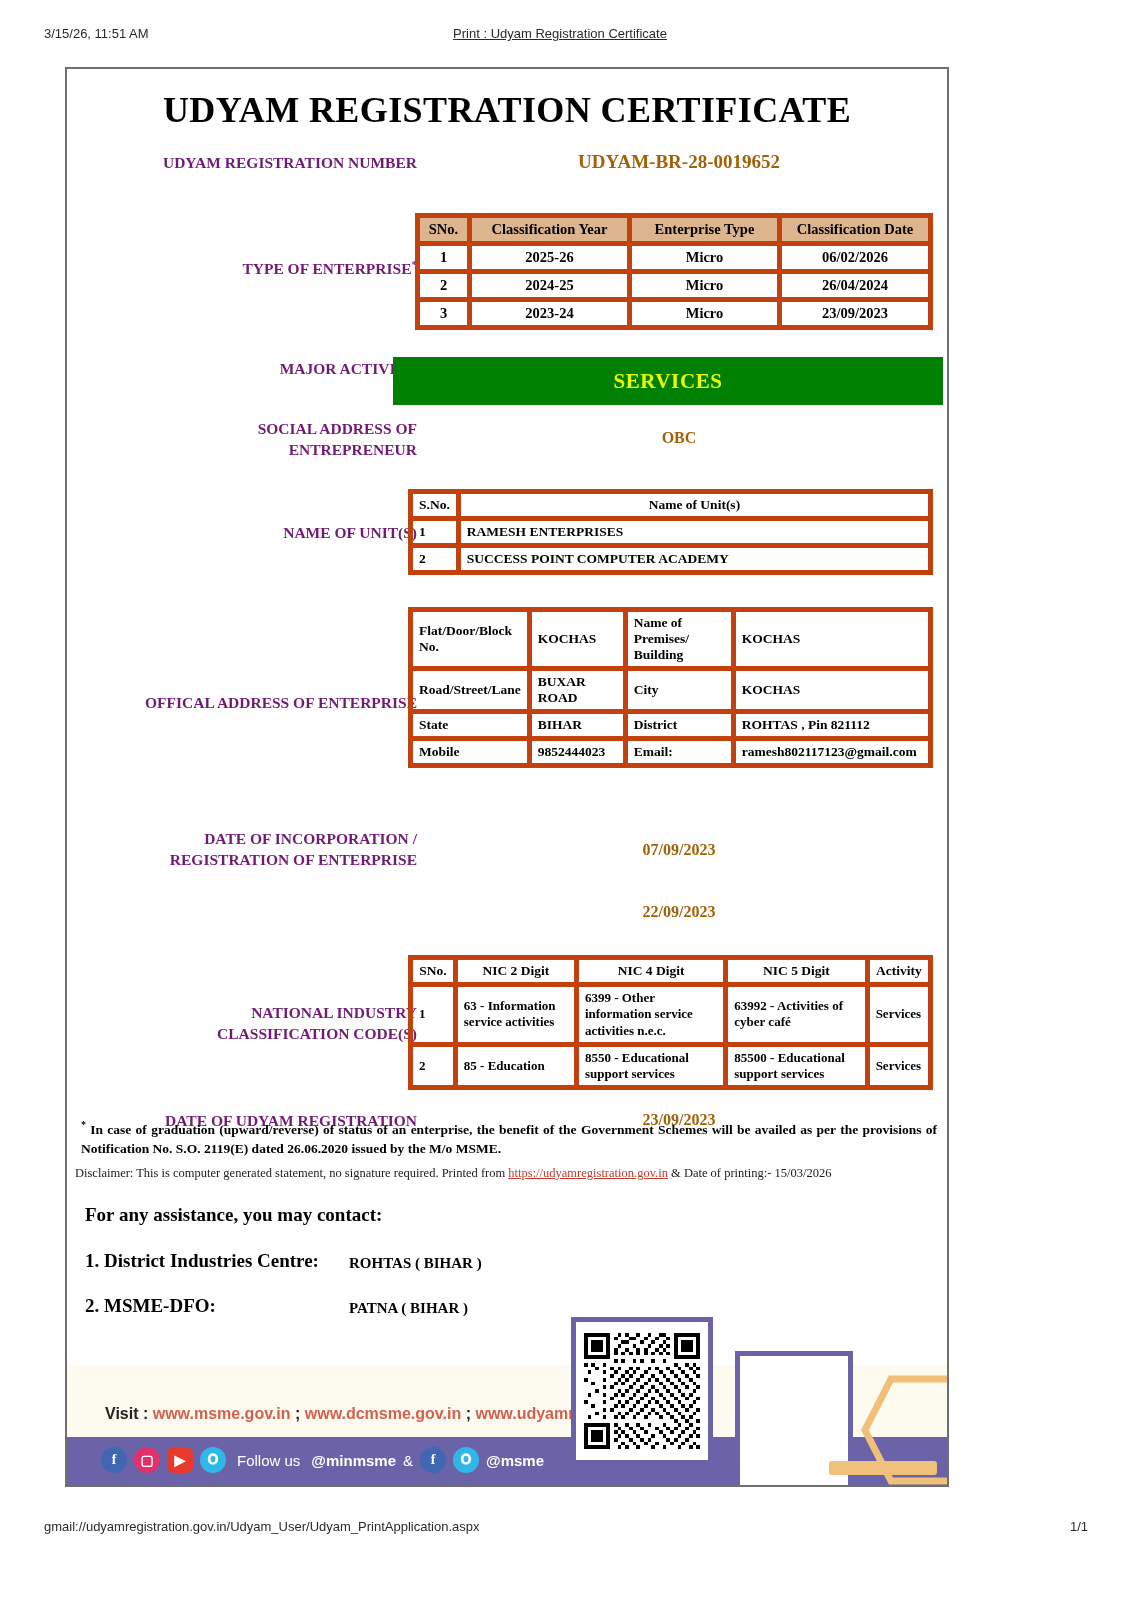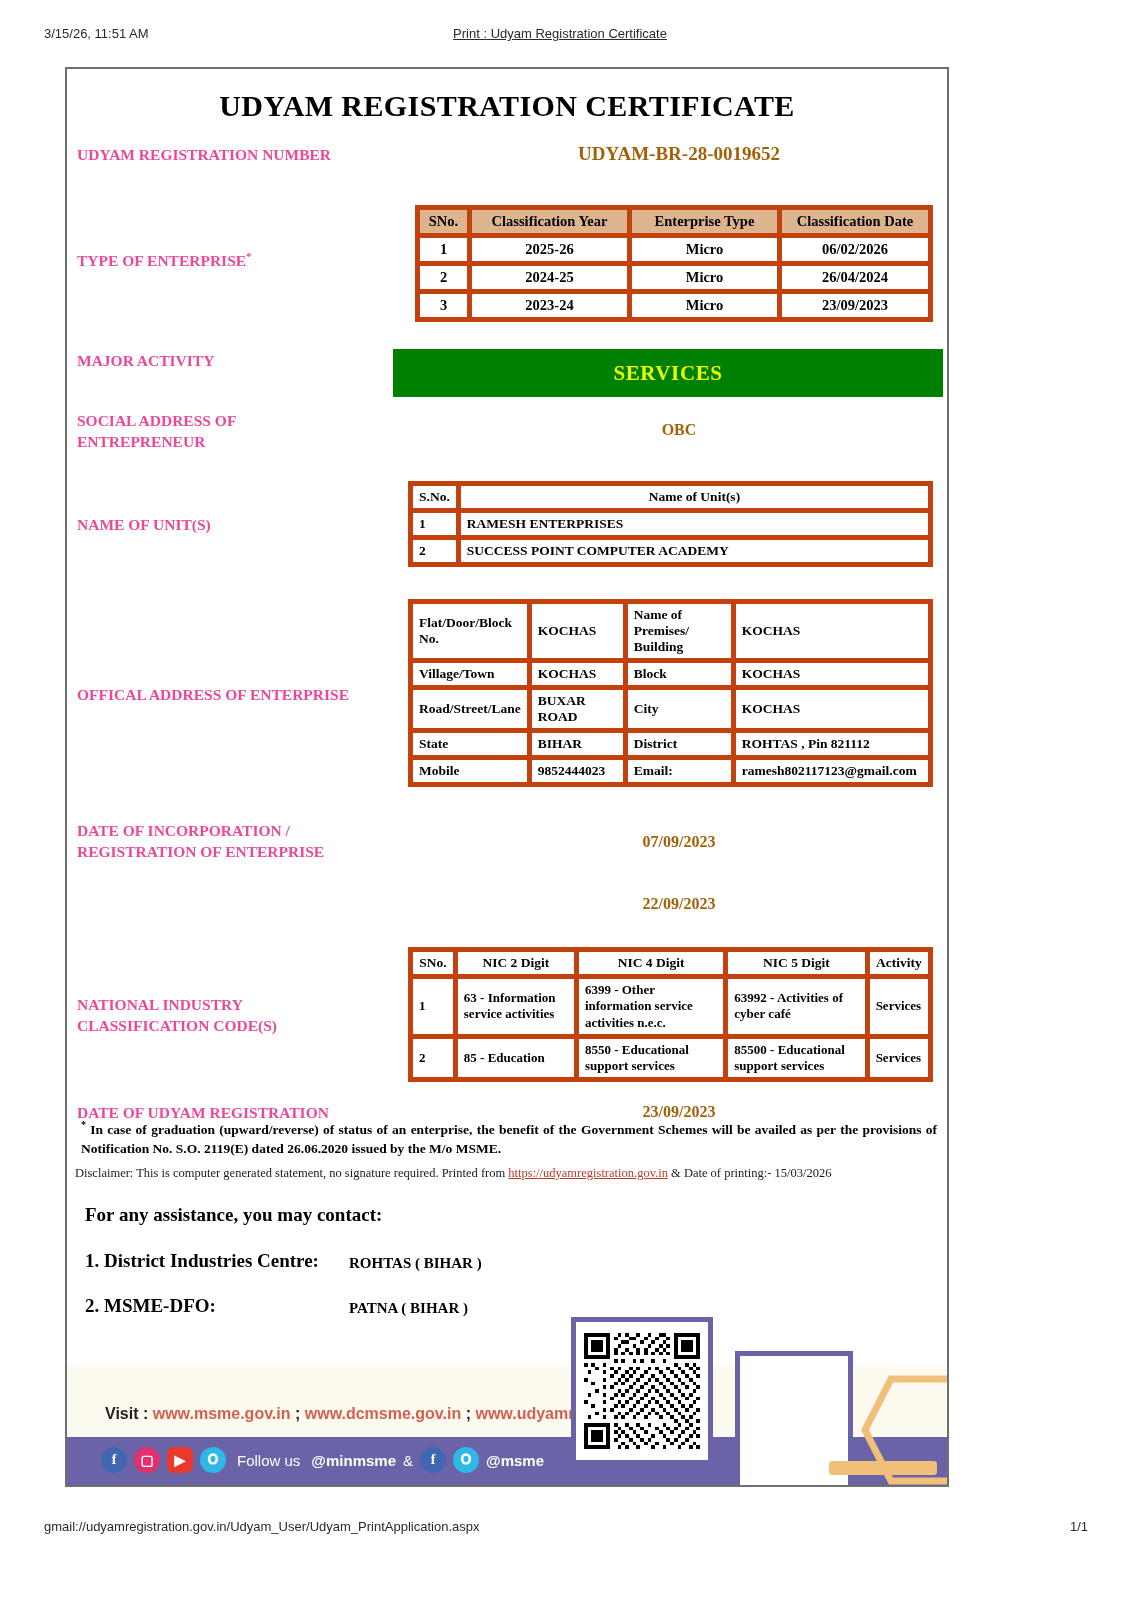--- a/index.html
+++ b/index.html
@@ -33,37 +33,37 @@
     position: absolute;
     left: 65px; top: 67px;
     width: 884px; height: 1420px;
     border: 2px solid #6f6f6f;
     background: #fff;
     overflow: hidden;
   }
 
   .cert-title {
     text-align: center;
-    font-size: 30px;
+    font-size: 36px;
     font-weight: bold;
     letter-spacing: 0.4px;
     margin-top: 20px;
     color: #000;
   }
 
   
   .row { position: relative; width: 100%; }
   .lbl {
     position: absolute;
     left: 10px; width: 340px;
-    text-align: left;
+    text-align: right;
     font-weight: bold;
     font-size: 15.5px;
     line-height: 1.35;
-    color: #ec4899;
+    color: #701a75;
   }
   .val {
     position: absolute;
     left: 350px; width: 524px;
     text-align: center;
     font-weight: bold;
     font-size: 16px;
     color: #a16207;
   }
   .star { font-size: 11px; vertical-align: super; font-weight: bold; }
@@ -314,26 +314,20 @@
   </div>
 
   <div class="row" style="height:200px; margin-top:22px;">
     <div class="lbl" style="top:86px;">OFFICAL ADDRESS OF ENTERPRISE</div>
     <table class="grid tbl-addr">
       <tbody>
         <tr>
           <td class="a-k1">Flat/Door/Block No.</td>
           <td class="a-v1">KOCHAS</td>
           <td class="a-k2">Name of Premises/ Building</td>
-          <td>KOCHAS</td>
-        </tr>
-        <tr>
-          <td class="a-k1">Village/Town</td>
-          <td class="a-v1">KOCHAS</td>
-          <td class="a-k2">Block</td>
           <td>KOCHAS</td>
         </tr>
         <tr>
           <td class="a-k1">Road/Street/Lane</td>
           <td class="a-v1">BUXAR ROAD</td>
           <td class="a-k2">City</td>
           <td>KOCHAS</td>
         </tr>
         <tr>
           <td class="a-k1">State</td>

